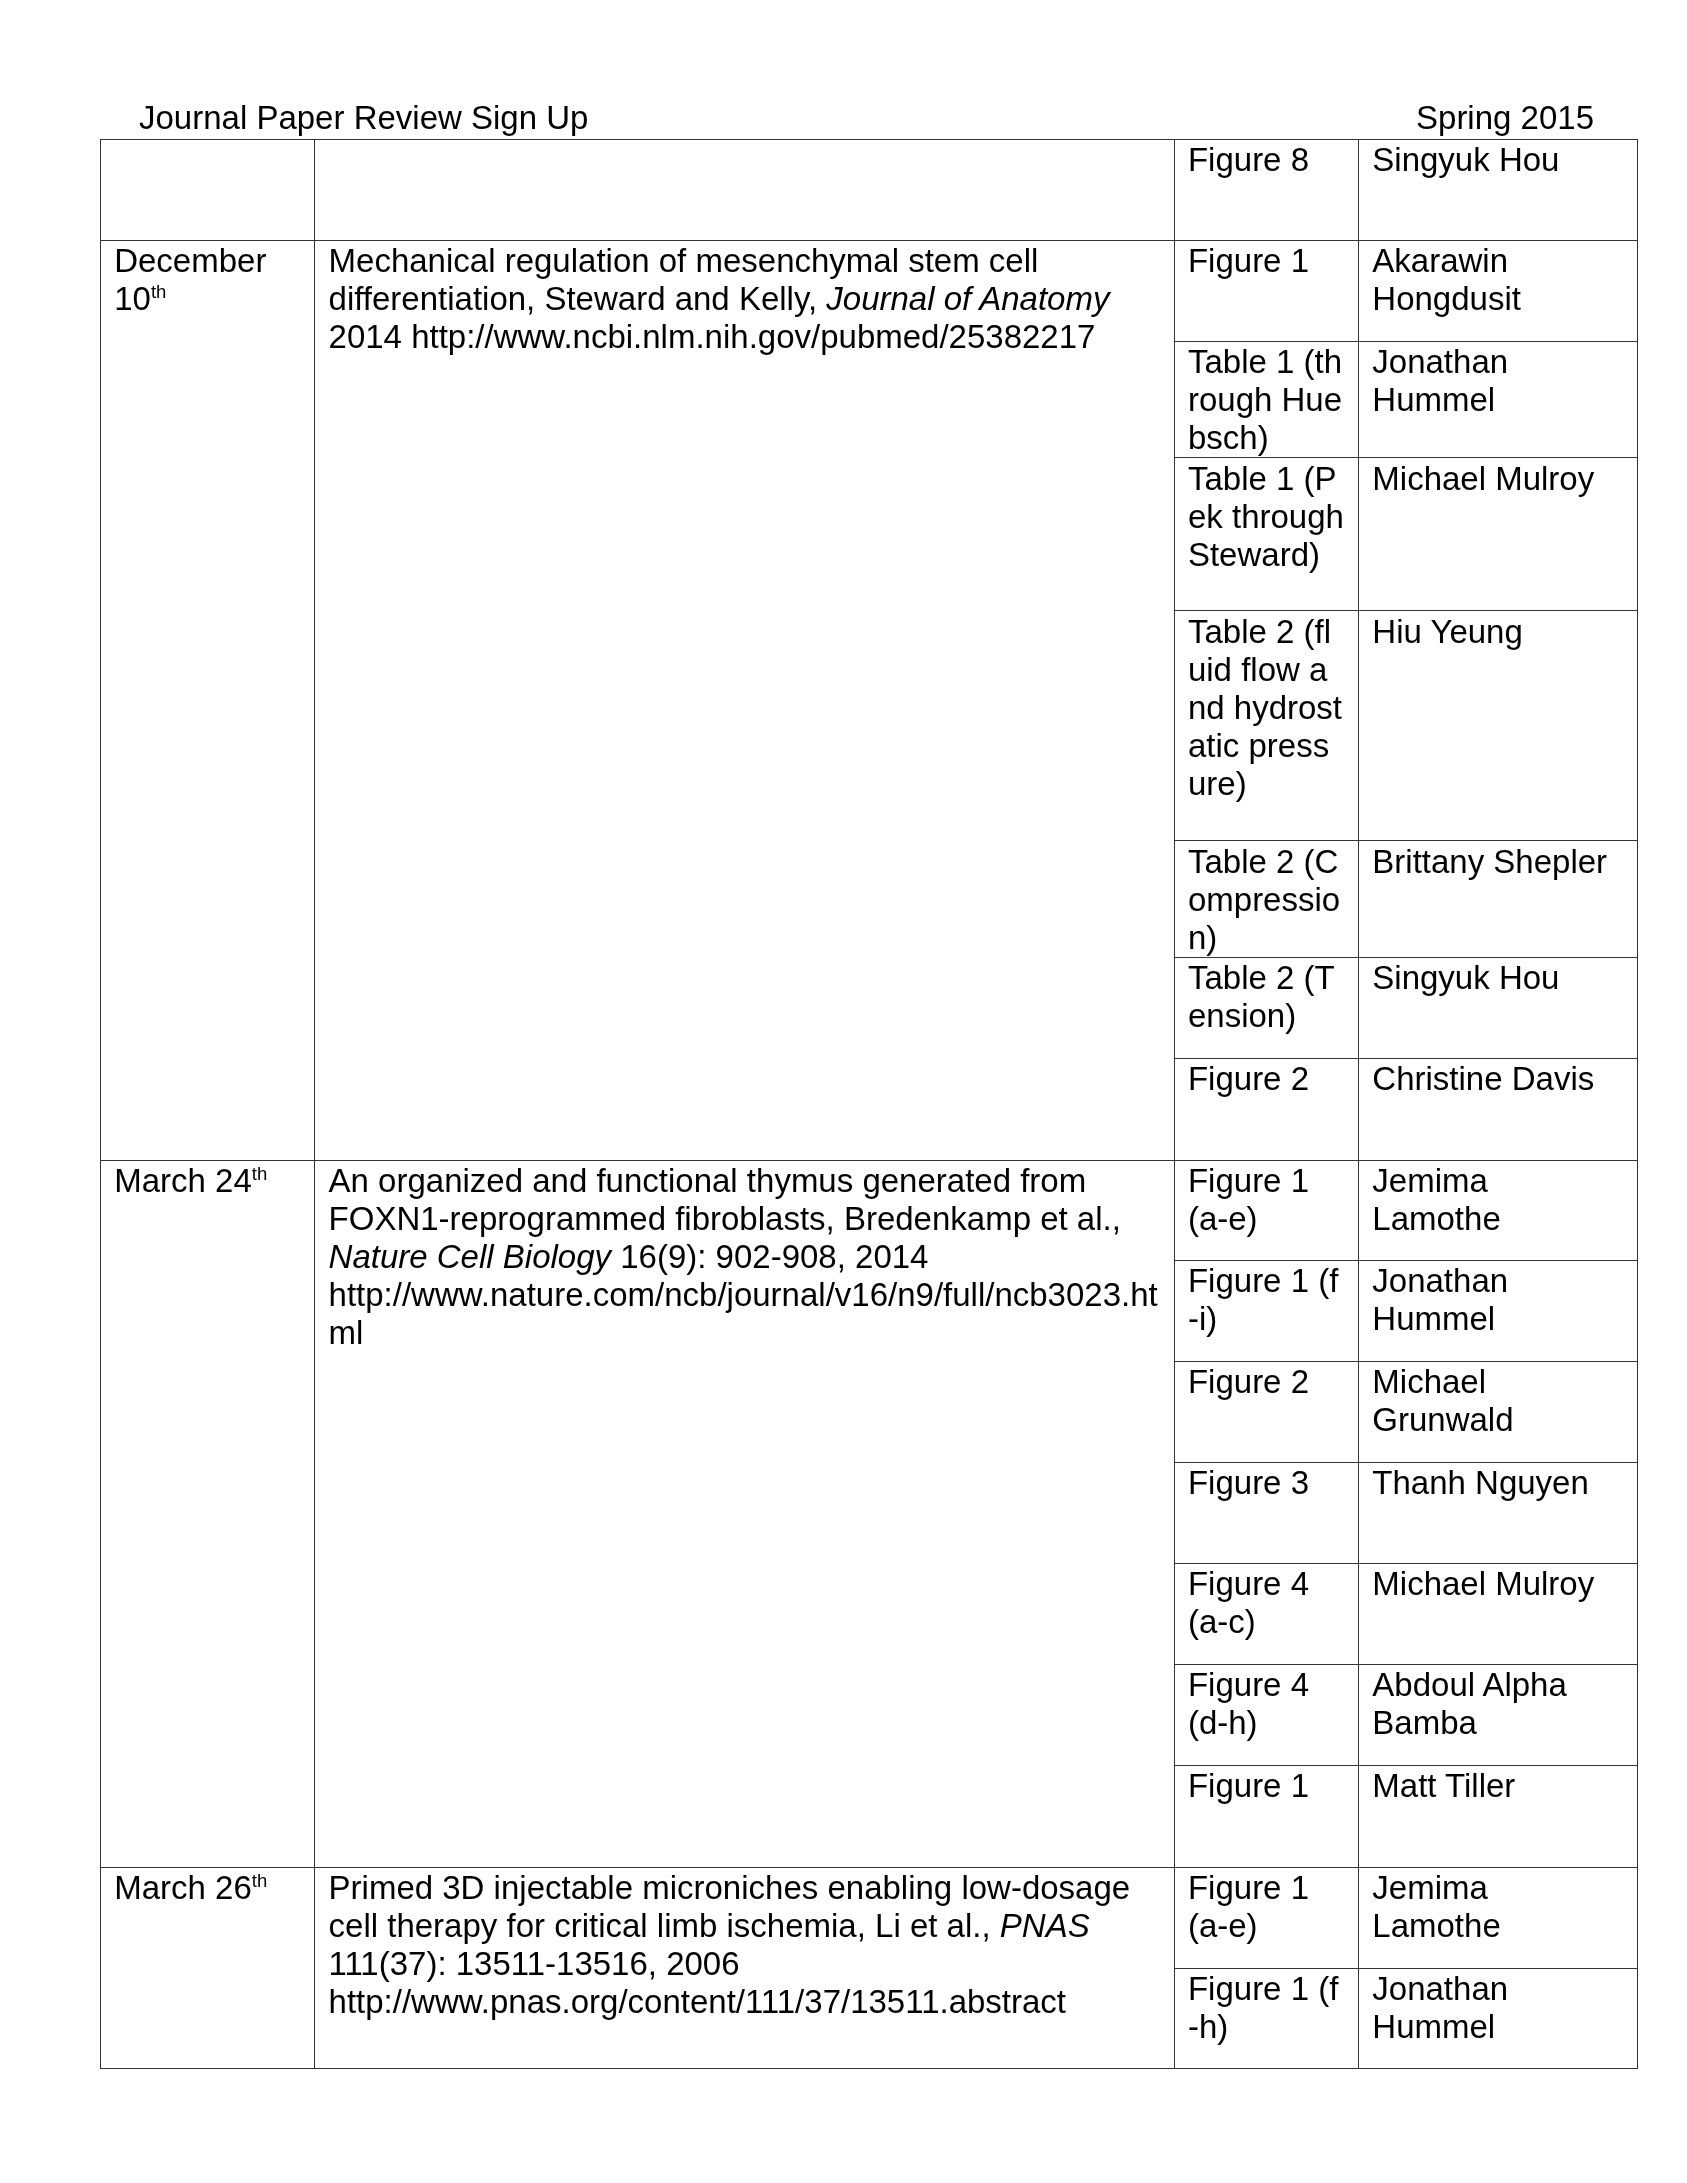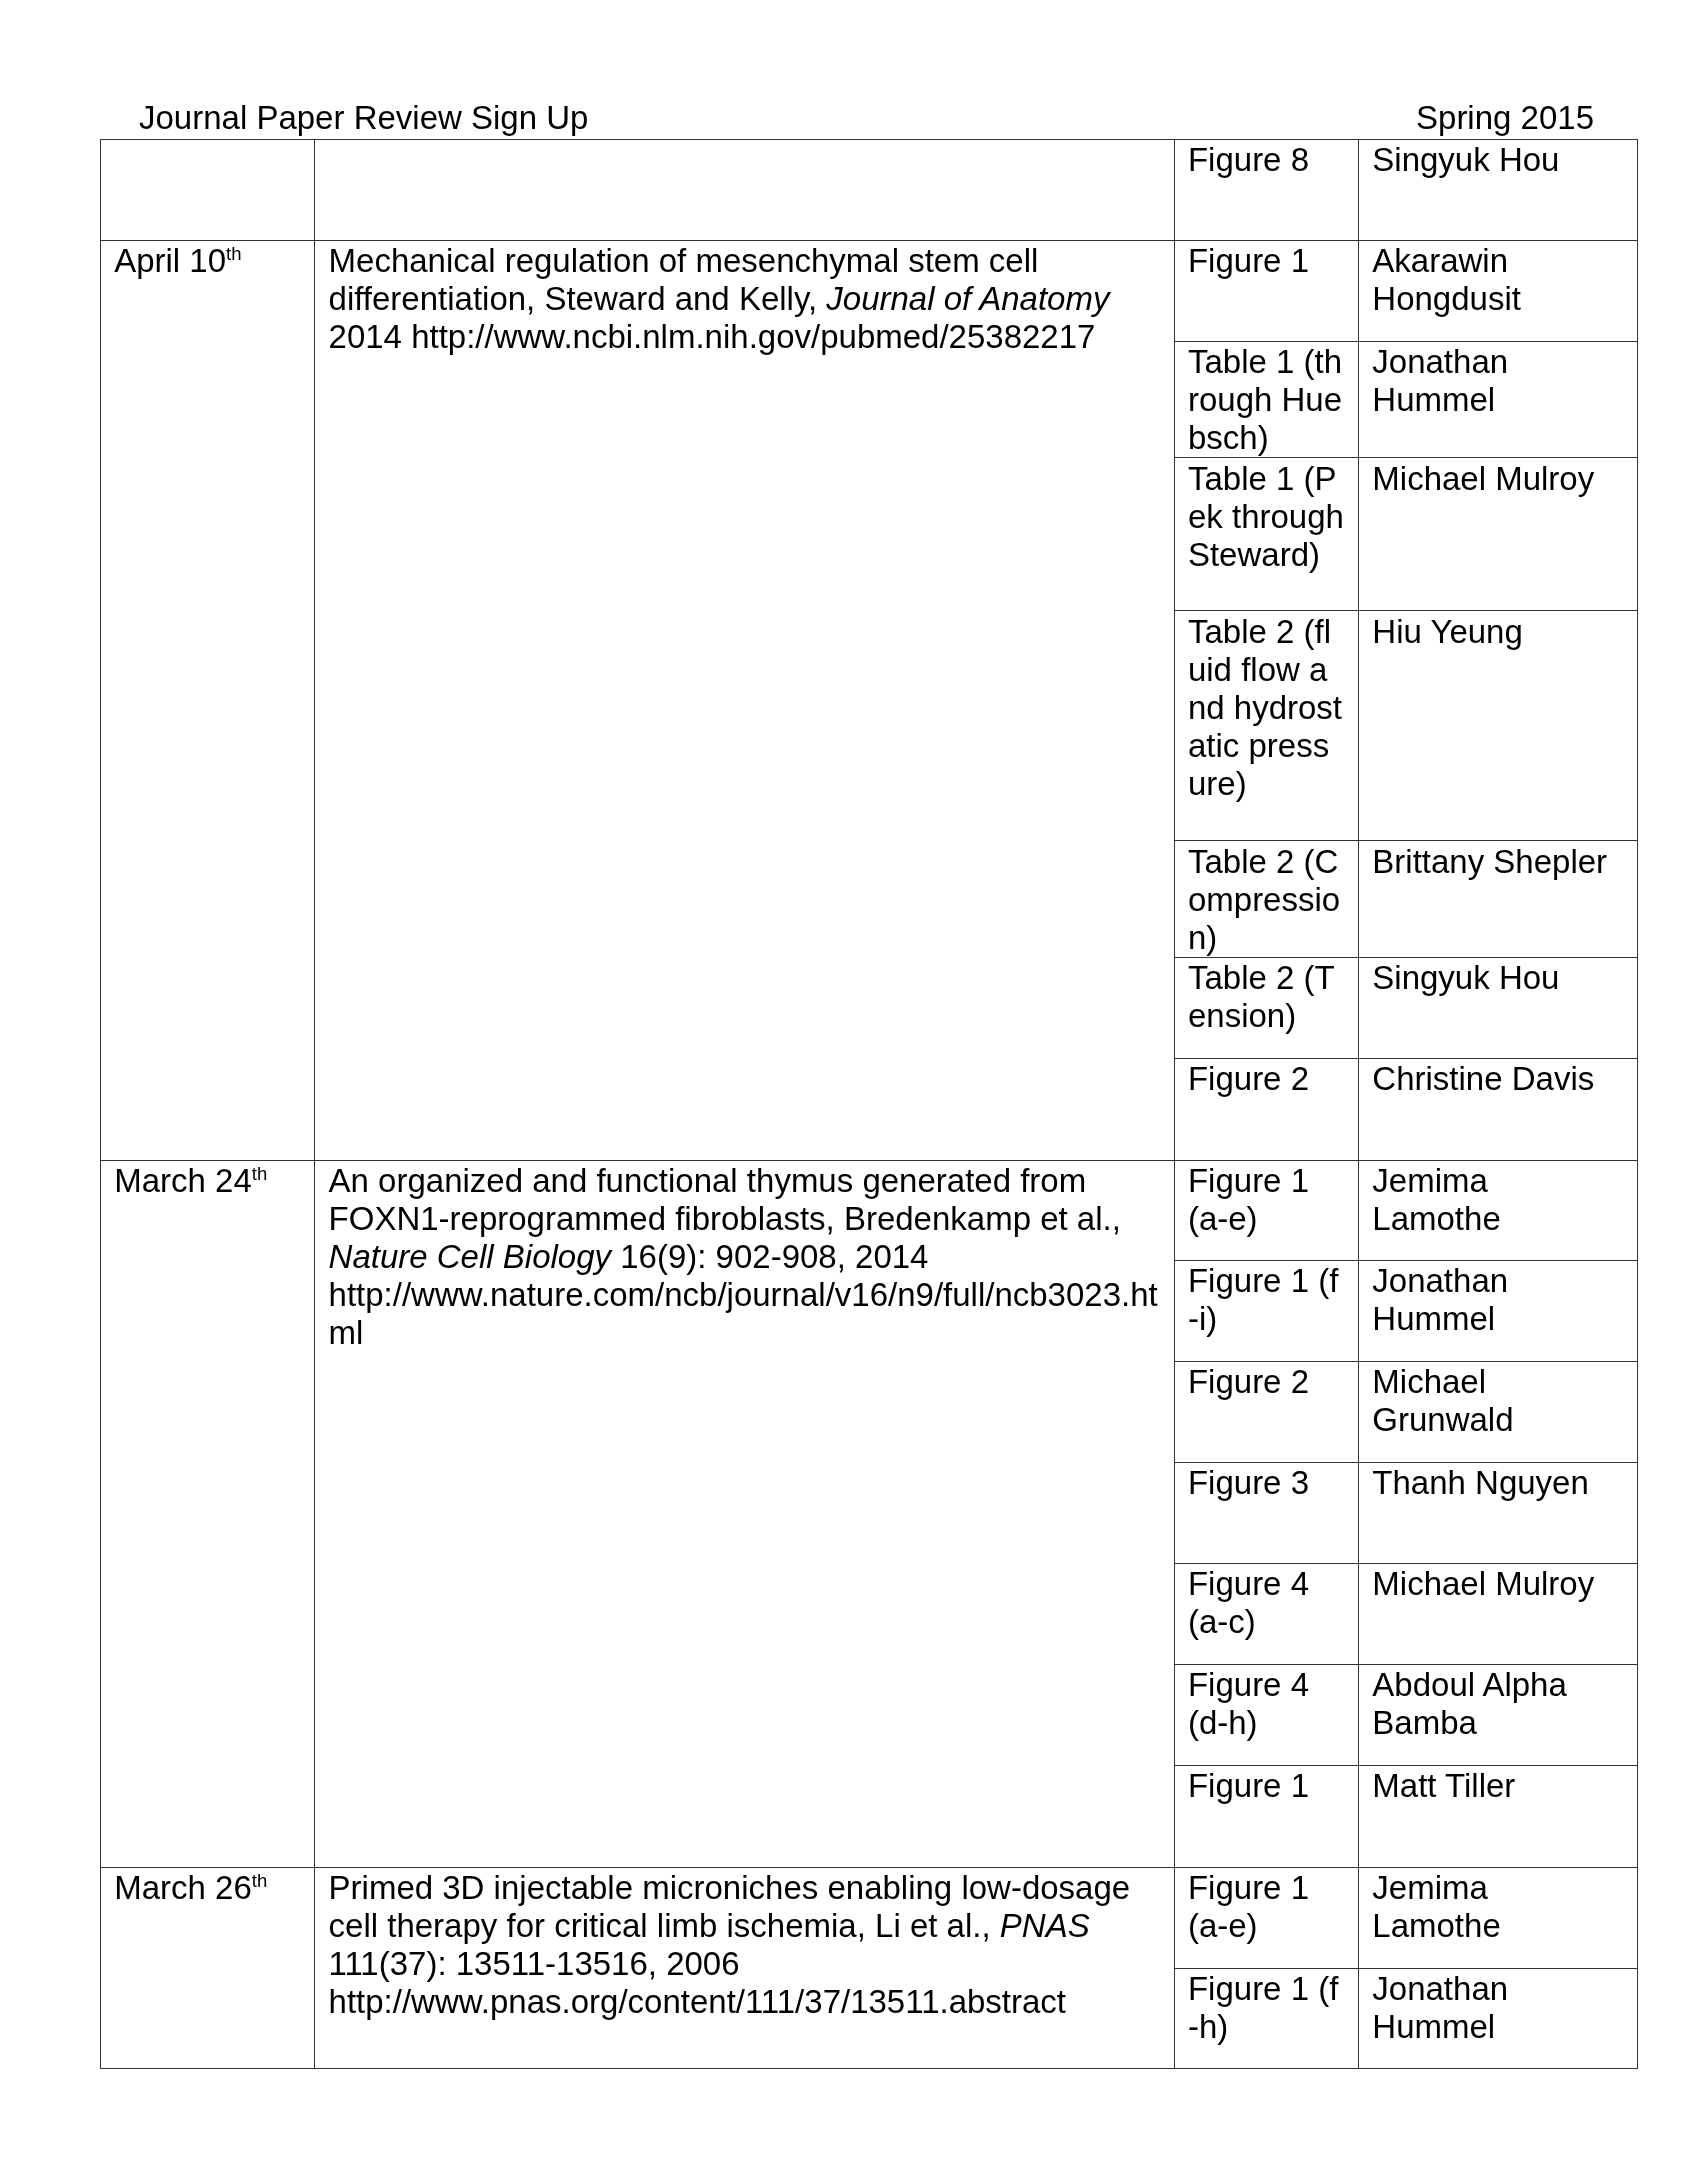--- a/index.html
+++ b/index.html
@@ -27,21 +27,21 @@
 
 <table class="signup">
   <tbody id="tbody">
       <tr style="height: 101px;">
         <td class="date" rowspan="1"><span></span><sup></sup></td>
         <td class="paper" rowspan="1"><span></span> <i></i> <span></span> <span></span></td>
         <td class="part">Figure 8</td>
         <td class="name">Singyuk Hou</td>
       </tr>
       <tr style="height: 101px;">
-        <td class="date" rowspan="7"><span>April 10</span><sup>th</sup></td>
+        <td class="date" rowspan="7"><span>December 10</span><sup>th</sup></td>
         <td class="paper" rowspan="7"><span>Mechanical regulation of mesenchymal stem cell differentiation, Steward and Kelly,</span> <i>Journal of Anatomy</i> <span>2014</span> <span>http://www.ncbi.nlm.nih.gov/pubmed/25382217</span></td>
         <td class="part">Figure 1</td>
         <td class="name">Akarawin Hongdusit</td>
       </tr>
       <tr style="height: 116px;">
         <td class="part">Table 1 (through Huebsch)</td>
         <td class="name">Jonathan Hummel</td>
       </tr>
       <tr style="height: 153px;">
         <td class="part">Table 1 (Pek through Steward)</td>

